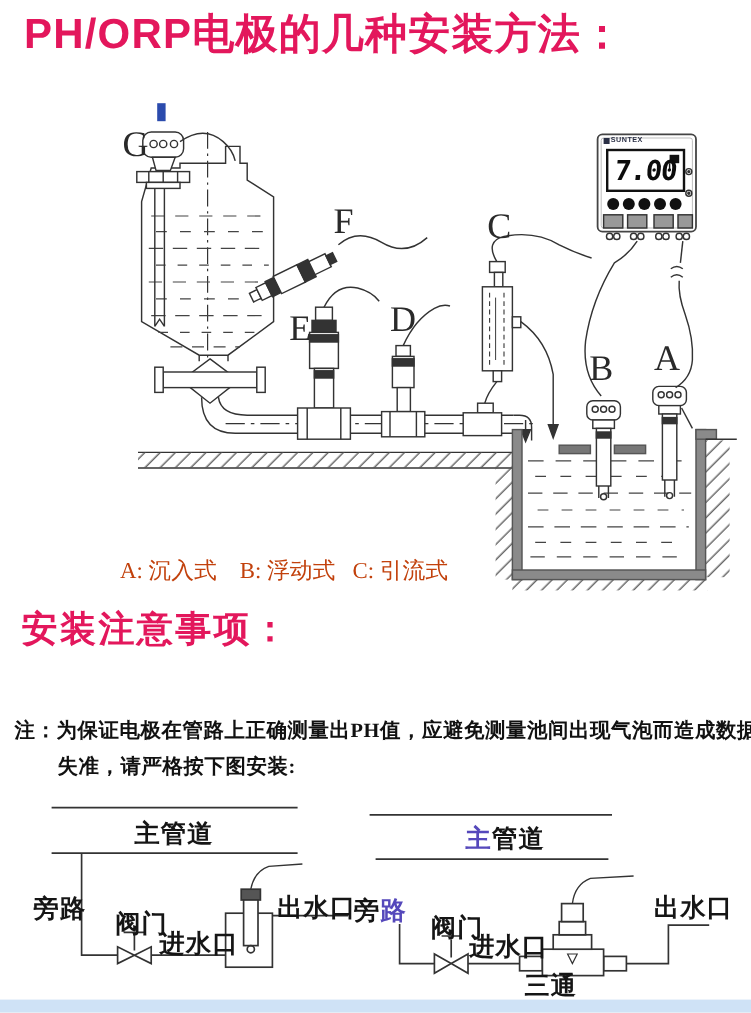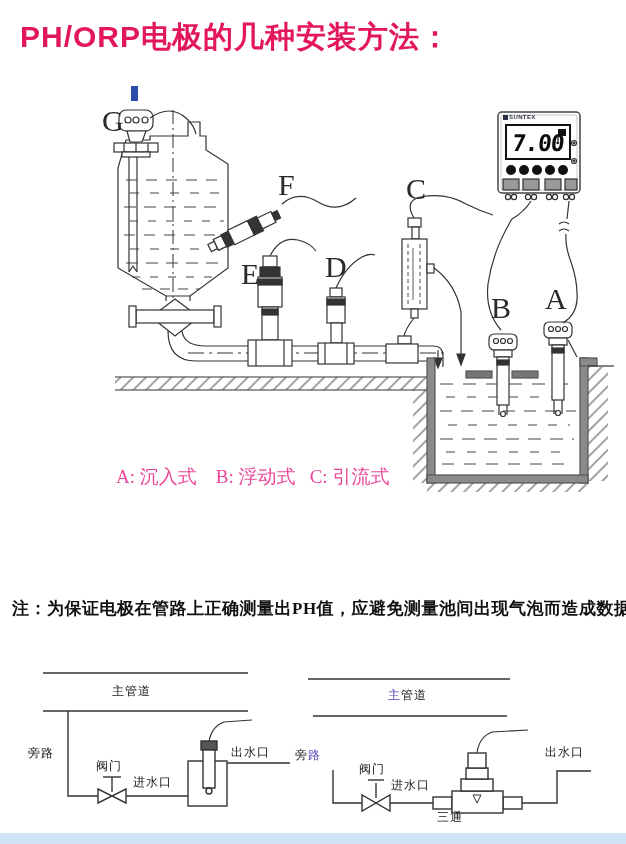--- a/index.html
+++ b/index.html
@@ -3,26 +3,26 @@
 <meta charset="utf-8">
 <style>
   html,body{margin:0;padding:0;background:#e8e8e8;}
   .page{
     position:relative;width:626px;height:844px;background:#ffffff;
     overflow:hidden;font-family:"Liberation Sans",sans-serif;
     margin:0 auto;
   }
   .abs{position:absolute;}
   .artwork{position:absolute;left:0;top:0;width:626px;height:844px;}
-  .title1{left:20px;top:5px;font-size:30px;font-weight:700;color:#e3175c;letter-spacing:1px;white-space:nowrap;margin-top:12px;}
+  .title1{left:20px;top:5px;font-size:35px;font-weight:700;color:#e3175c;letter-spacing:1px;white-space:nowrap;}
   .title2{left:18px;top:504px;font-size:30px;font-weight:700;color:#e3175c;letter-spacing:2px;white-space:nowrap;}
   .letter{font-family:"Liberation Serif",serif;font-size:30px;color:#2a2a2a;line-height:1;}
-  .legend{left:116px;top:407px;font-family:"Liberation Serif",serif;font-size:19px;color:#ec4899;line-height:28px;white-space:pre;}
+  .legend{left:100px;top:407px;font-family:"Liberation Serif",serif;font-size:19px;color:#c2410c;line-height:28px;white-space:pre;}
   .note-line{font-family:"Liberation Serif",serif;font-weight:700;font-size:17px;color:#111;white-space:nowrap;letter-spacing:0.5px;}
-  .dlabel{font-family:"Liberation Serif",serif;font-weight:400;font-size:12px;color:#151515;white-space:nowrap;letter-spacing:1px;line-height:1;}
+  .dlabel{font-family:"Liberation Serif",serif;font-weight:700;font-size:21px;color:#151515;white-space:nowrap;letter-spacing:1px;line-height:1;}
   .hl{color:#5548bb;}
   .cursor-mark{left:131px;top:86px;width:7px;height:15px;background:#2b4bad;}
   .bottom-bar{left:0;top:833px;width:626px;height:11px;background:#cfe2f6;}
   .meter-reading{
     left:507px;top:130px;width:62px;height:26px;text-align:center;
     font-family:"DejaVu Sans Mono",monospace;font-size:23px;font-weight:700;color:#0c0c0c;
     transform:skewX(-6deg);line-height:26px;letter-spacing:-1px;
   }
   .meter-brand{
     left:503px;top:114px;font-size:6px;font-weight:700;color:#2a2f45;letter-spacing:0.4px;
@@ -294,21 +294,23 @@
   <div class="abs meter-brand">
     <span class="brand-sq"></span>
     <span>SUNTEX</span>
   </div>
   <div class="abs meter-reading">7.00</div>
 
   <div class="abs legend">
     <div>A: 沉入式    B: 浮动式   C: 引流式</div>
   </div>
 
+  <div class="abs title2">安装注意事项：</div>
   <div class="abs note-line" style="left:12px;top:597px;">注：为保证电极在管路上正确测量出PH值，应避免测量池间出现气泡而造成数据</div>
+  <div class="abs note-line" style="left:48px;top:627px;">失准，请严格按下图安装:</div>
 
   <div class="abs dlabel" style="left:112px;top:685px;">主管道</div>
   <div class="abs dlabel" style="left:28px;top:747px;">旁路</div>
   <div class="abs dlabel" style="left:96px;top:760px;">阀门</div>
   <div class="abs dlabel" style="left:133px;top:776px;">进水口</div>
   <div class="abs dlabel" style="left:231px;top:746px;">出水口</div>
   <div class="abs dlabel" style="left:183px;top:850px;">测量池</div>
 
   <div class="abs dlabel" style="left:388px;top:689px;">
     <span class="hl">主</span><span>管道</span>

